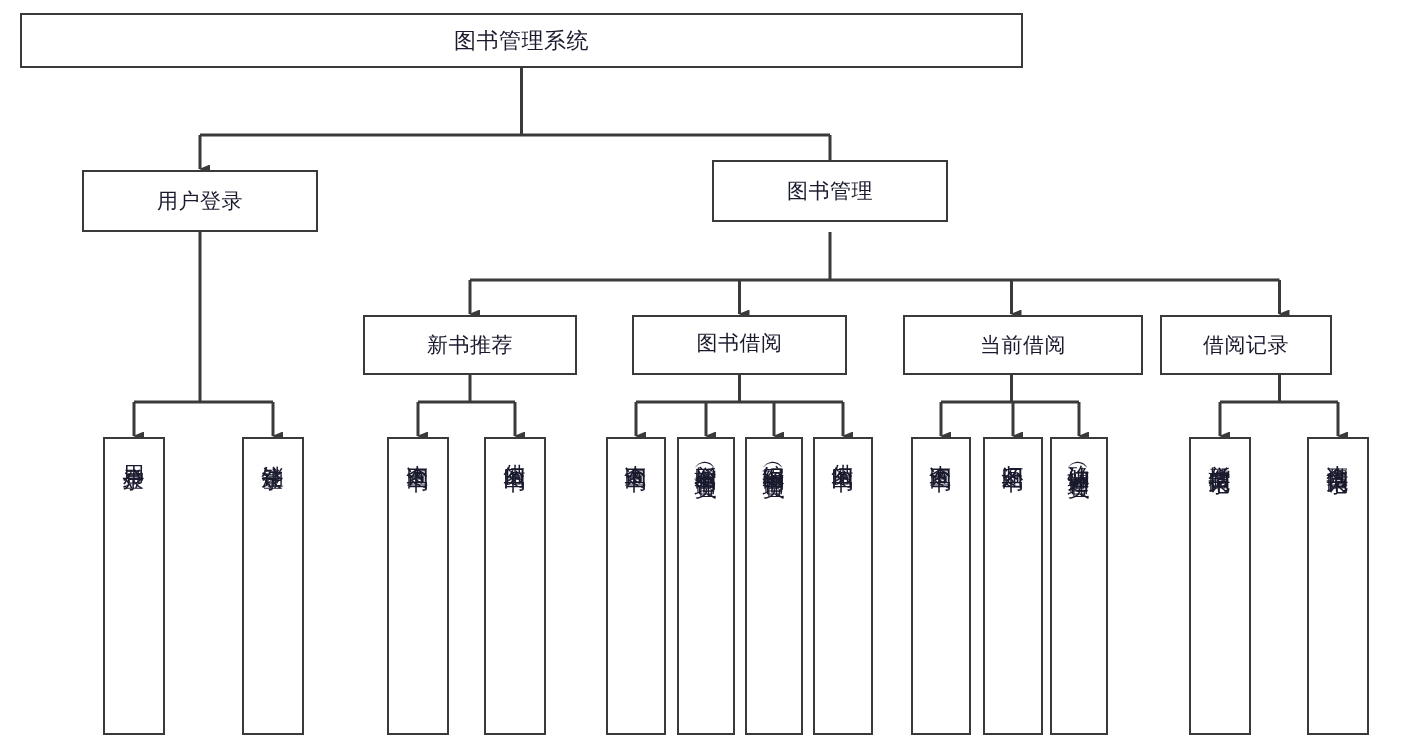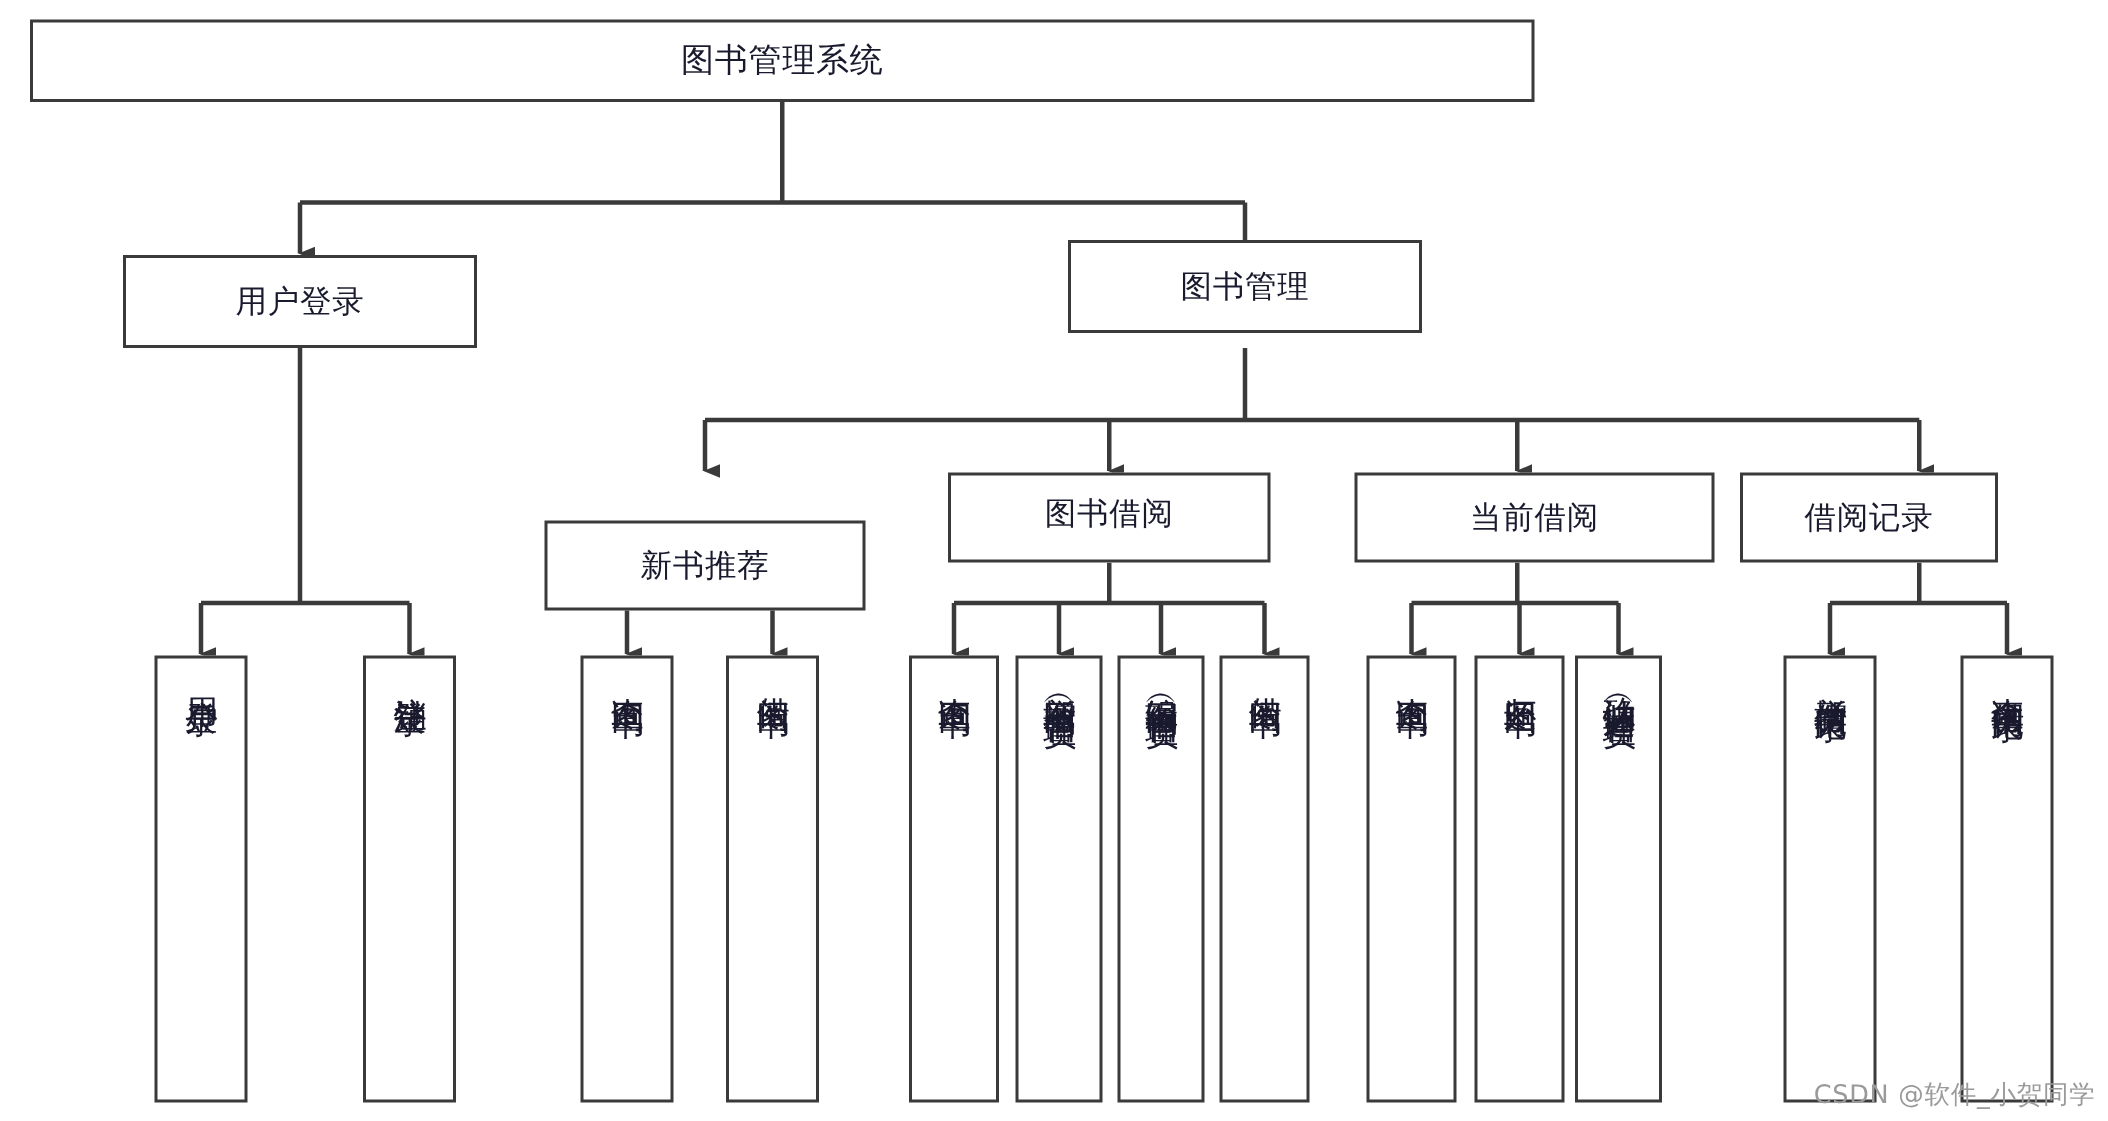--- a/index.html
+++ b/index.html
@@ -120,21 +120,21 @@
   <div id="node-layer">
       <div class="node root horiz" style="left: 20px; top: 13px; width: 1003px; height: 55px;">
         <span class="label">图书管理系统</span>
       </div>
       <div class="node horiz" style="left: 82px; top: 170px; width: 236px; height: 62px;">
         <span class="label">用户登录</span>
       </div>
       <div class="node horiz" style="left: 712px; top: 160px; width: 236px; height: 62px;">
         <span class="label">图书管理</span>
       </div>
-      <div class="node horiz" style="left: 363px; top: 315px; width: 214px; height: 60px; margin-top: 32px;">
+      <div class="node horiz" style="left: 363px; top: 315px; width: 214px; height: 60px;">
         <span class="label">新书推荐</span>
       </div>
       <div class="node horiz" style="left: 632px; top: 315px; width: 215px; height: 60px; font-family: Liberation Mono, monospace;">
         <span class="label">图书借阅</span>
       </div>
       <div class="node horiz" style="left: 903px; top: 315px; width: 240px; height: 60px;">
         <span class="label">当前借阅</span>
       </div>
       <div class="node horiz" style="left: 1160px; top: 315px; width: 172px; height: 60px;">
         <span class="label">借阅记录</span>
@@ -172,14 +172,13 @@
       <div class="node vert" style="left: 1050px; top: 437px; width: 58px; height: 298px;">
         <span class="label">确认归还（管理员）</span>
       </div>
       <div class="node vert" style="left: 1189px; top: 437px; width: 62px; height: 298px;">
         <span class="label">新增借阅记录</span>
       </div>
       <div class="node vert" style="left: 1307px; top: 437px; width: 62px; height: 298px;">
         <span class="label">查询借阅记录</span>
       </div>
     </div>
-  <div id="watermark">CSDN @软件_小贺同学</div>
 </div>
 
 </body></html>

